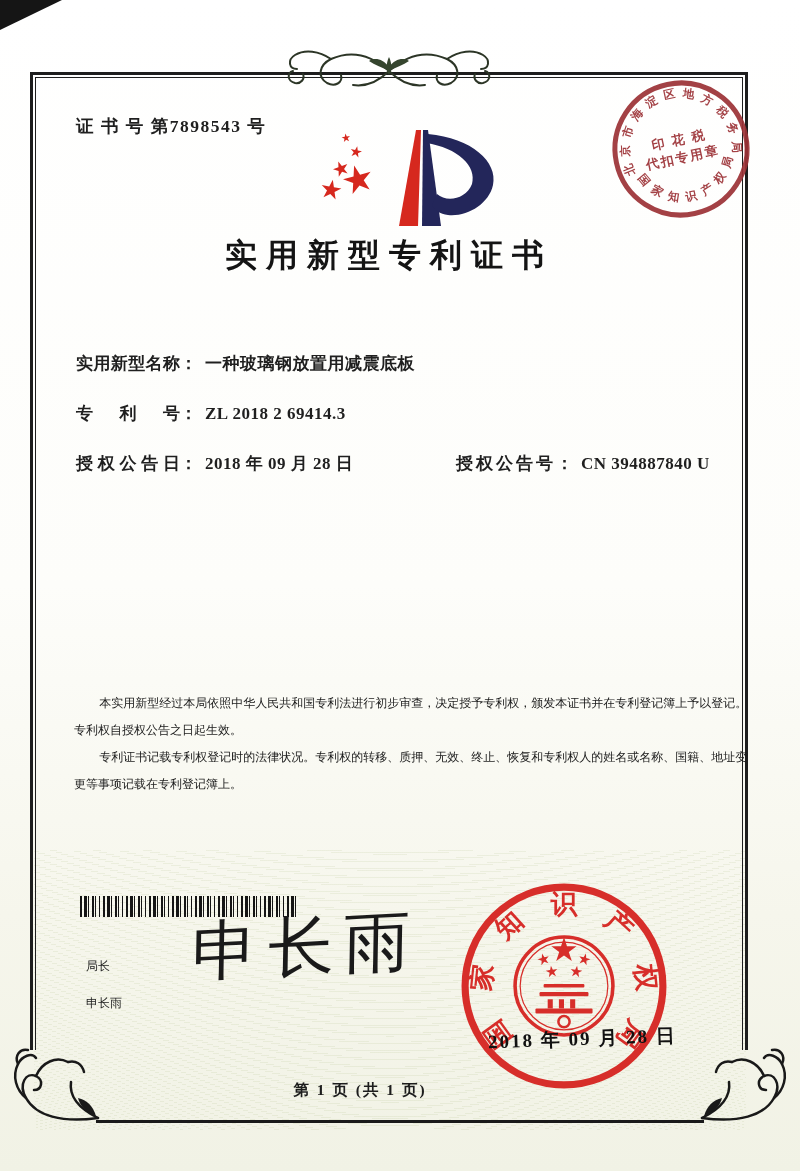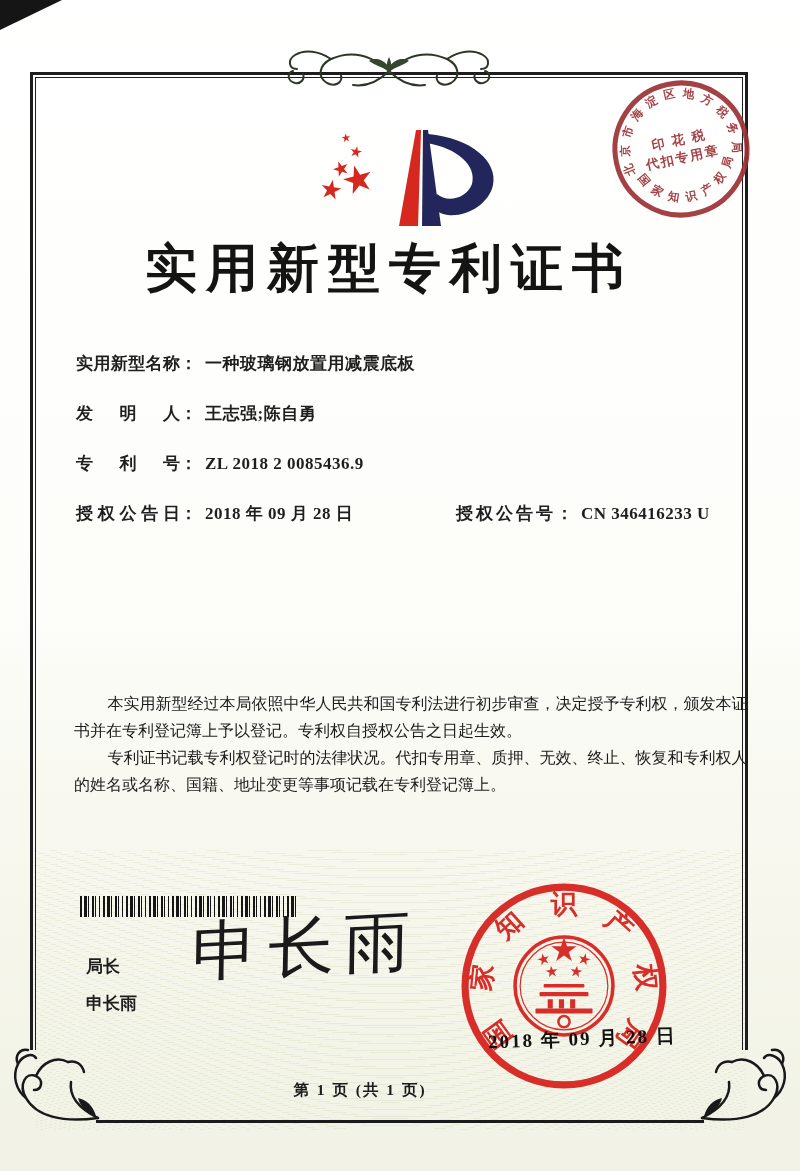--- a/index.html
+++ b/index.html
@@ -38,44 +38,44 @@
 
   .cert-no { position:absolute; left:76px; top:114px; font-size:17.5px; font-weight:600;
              letter-spacing:1.5px; color:#1f1f1f; }
 
   .tax-stamp { position:absolute; left:606px; top:74px; width:150px; height:150px;
                transform:rotate(-12deg); opacity:.92; }
 
   .logo { position:absolute; left:300px; top:122px; width:200px; height:120px; }
 
   .title { position:absolute; left:30px; top:234px; width:718px; text-align:center;
-           font-size:52px; font-weight:700; letter-spacing:9px; color:#141414; }
+           font-size:32px; font-weight:700; letter-spacing:9px; color:#141414; }
 
   .fields { position:absolute; left:76px; top:352px; width:676px; }
   .frow { position:relative; height:24px; margin-bottom:26px; font-size:17px;
           font-weight:600; color:#1f1f1f; white-space:nowrap; }
   .flabel { display:inline-block; width:104px; text-align:justify; text-align-last:justify; }
   .fvalue { margin-left:8px; letter-spacing:.5px; }
   .grant-no-group { position:absolute; left:380px; top:0; }
   .grant-no-group .flabel2 { letter-spacing:3px; }
 
-  .paras { position:absolute; left:74px; top:690px; width:678px; font-size:16px;
+  .paras { position:absolute; left:74px; top:690px; width:678px; font-size:12px;
            line-height:27px; color:#1b1b1b; }
   .paras p { text-indent:2.1em; margin:0; }
 
   .barcode { position:absolute; left:80px; top:896px; width:216px; height:21px;
     background:repeating-linear-gradient(90deg,
       #151515 0 2px, transparent 2px 4px,
       #151515 4px 7px, transparent 7px 8px,
       #151515 8px 9px, transparent 9px 12px,
       #151515 12px 14px, transparent 14px 15px,
       #151515 15px 16px, transparent 16px 19px,
       #151515 19px 20px, transparent 20px 23px); }
 
-  .signer { position:absolute; left:86px; top:948px; font-size:17px; font-weight:700;
+  .signer { position:absolute; left:86px; top:948px; font-size:12px; font-weight:400;
             color:#1d1d1d; line-height:37px; }
   .signature-script { position:absolute; left:192px; top:902px; font-size:66px;
             color:#1a1a1a; letter-spacing:10px; transform:rotate(-3deg) skewX(-4deg);
             font-weight:500; }
 
   .office-seal { position:absolute; left:460px; top:882px; width:208px; height:208px;
                  opacity:.95; }
   .seal-date { position:absolute; left:488px; top:1026px; font-size:19px; font-weight:600;
                color:#111; letter-spacing:2px; transform:rotate(-2deg); z-index:5; }
 
@@ -106,20 +106,21 @@
         <path d="M131 31 C 141 41 153 47 167 45"></path>
         <path d="M227 31 c 6 2 6 10 -2 12 c -6 1 -10 -4 -8 -9"></path>
       </g>
       <use href="#halfOrn" transform="translate(262,0) scale(-1,1)"></use>
     </g>
     <path d="M131 27 C 137 19 145 17 151 21 C 145 25 139 27 131 31 Z" fill="#35452e"></path>
     <path d="M131 27 C 125 19 117 17 111 21 C 117 25 123 27 131 31 Z" fill="#35452e"></path>
     <path d="M131 17 C 128 23 128 30 131 35 C 134 30 134 23 131 17 Z" fill="#35452e"></path>
   </svg>
 
+  <div class="cert-no">证 书 号 第7898543 号</div>
 
   <svg class="tax-stamp" viewBox="0 0 150 150">
     <circle cx="75" cy="75" r="66" fill="none" stroke="#9c3136" stroke-width="5"></circle>
     <g fill="#9c3136" text-anchor="middle" font-family="'Liberation Serif','DejaVu Serif',serif">
       <g>
         <text class="stamp-arc-char" transform="translate(75,75) rotate(-100) translate(0,-52)">北</text>
         <text class="stamp-arc-char" transform="translate(75,75) rotate(-80) translate(0,-52)">京</text>
         <text class="stamp-arc-char" transform="translate(75,75) rotate(-60) translate(0,-52)">市</text>
         <text class="stamp-arc-char" transform="translate(75,75) rotate(-40) translate(0,-52)">海</text>
         <text class="stamp-arc-char" transform="translate(75,75) rotate(-20) translate(0,-52)">淀</text>
@@ -160,36 +161,33 @@
     <path d="M128 12 C 172 16 198 40 193 63 C 189 82 167 95 148 93 C 140 92 134 88 132 83 L 137 72 C 147 81 166 77 172 62 C 177 44 158 26 126 21 Z" fill="#23265a"></path>
   </svg>
 
   <div class="title">实用新型专利证书</div>
 
   <div class="fields">
     <div class="frow">
       <span class="flabel">实用新型名称</span><span>：</span><span class="fvalue">一种玻璃钢放置用减震底板</span>
     </div>
     <div class="frow">
-      <span class="flabel">发明人</span><span>：</span><span class="fvalue">王志强;陈自勇</span>
-    </div>
-    <div class="frow">
-      <span class="flabel">专利号</span><span>：</span><span class="fvalue">ZL 2018 2 0085436.9</span>
+      <span class="flabel">专利号</span><span>：</span><span class="fvalue">ZL 2018 2 69414.3</span>
     </div>
     <div class="frow">
       <span class="flabel">授权公告日</span><span>：</span><span class="fvalue">2018 年 09 月 28 日</span>
       <span class="grant-no-group">
-        <span class="flabel2">授权公告号</span><span>：</span><span class="fvalue">CN 346416233 U</span>
+        <span class="flabel2">授权公告号</span><span>：</span><span class="fvalue">CN 394887840 U</span>
       </span>
     </div>
   </div>
 
   <div class="paras">
     <p>本实用新型经过本局依照中华人民共和国专利法进行初步审查，决定授予专利权，颁发本证书并在专利登记簿上予以登记。专利权自授权公告之日起生效。</p>
-    <p>专利证书记载专利权登记时的法律状况。代扣专用章、质押、无效、终止、恢复和专利权人的姓名或名称、国籍、地址变更等事项记载在专利登记簿上。</p>
+    <p>专利证书记载专利权登记时的法律状况。专利权的转移、质押、无效、终止、恢复和专利权人的姓名或名称、国籍、地址变更等事项记载在专利登记簿上。</p>
   </div>
 
   <div class="barcode"></div>
 
   <div class="signer">
     <div>局长</div>
     <div>申长雨</div>
   </div>
   <div class="signature-script">申长雨</div>
 

